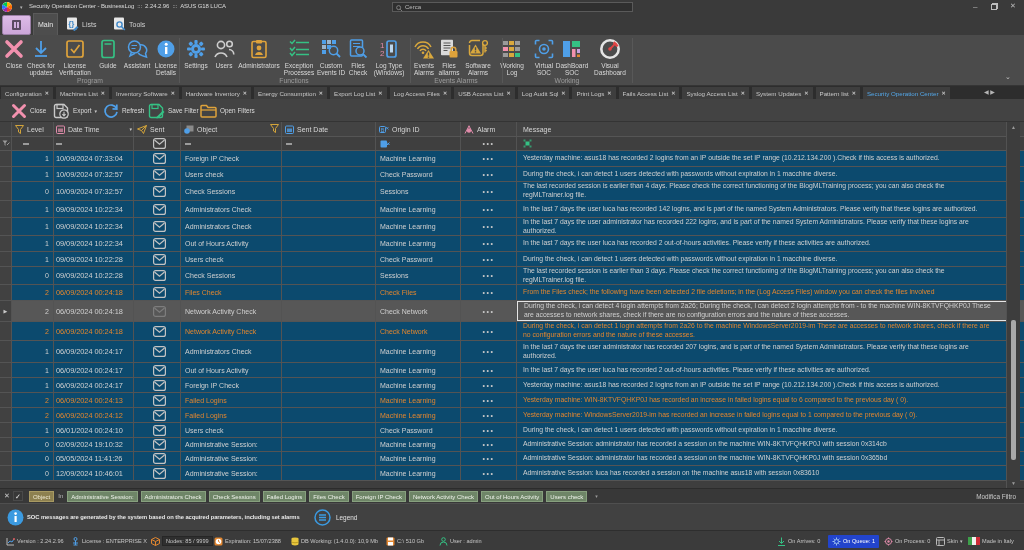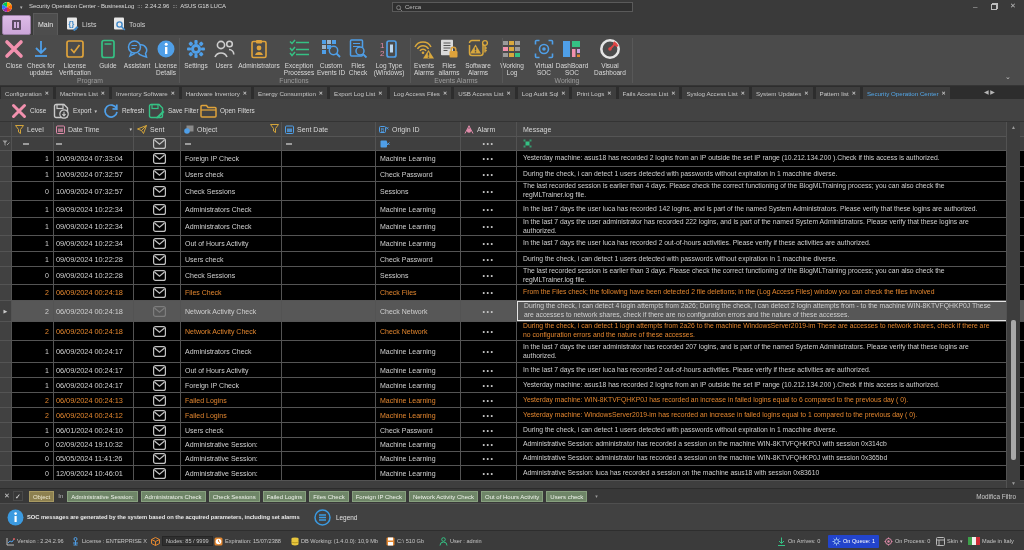--- a/index.html
+++ b/index.html
@@ -22,21 +22,21 @@
 
 #dtabs{left:0;top:86px;width:1024px;height:13px;background:#2d2d2d;display:flex;gap:3px;padding-left:1px}
 .dtab{height:12px;margin-top:1px;background:#3e3e3e;color:#c8c8c8;font-size:6.2px;display:flex;align-items:center;padding:0 4px;white-space:nowrap}
 .dtab .x{margin-left:3px;color:#c5c5c5;font-size:5px;font-weight:bold}
 .dtab.act{color:#54a7e8}
 
 #tbar{left:0;top:99px;width:1024px;height:23px;background:#434343;border-bottom:1px solid #343434}
 .titem{position:absolute;top:0;height:23px;display:flex;align-items:center;gap:3px;font-size:6.4px;color:#dcdcdc}
 
 #grid{left:0;top:122px;width:1024px;height:366px;background:#3e3e3e}
-.grow{display:flex;border-bottom:1px solid #545454;background:#000000}
+.grow{display:flex;border-bottom:1px solid #545454;background:#0c4a6e}
 .gc{border-right:1px solid #535353;overflow:hidden;display:flex;align-items:center;font-size:7px;color:#d0d0d0}
 .ci{width:12px;background:#414141;justify-content:center}
 .cl{width:42px;justify-content:flex-end;padding-right:4px}
 .cd{width:80px;padding-left:2px;font-size:7.4px;letter-spacing:-0.05px}
 .cs{width:47px;justify-content:center;padding-left:5px}
 .co{width:101px;padding-left:4px}
 .cq{width:94px;padding-left:4px}
 .cg{width:85px;padding-left:4px}
 .ca{width:56px;justify-content:center}
 .cm{width:489px;padding-left:6px}

